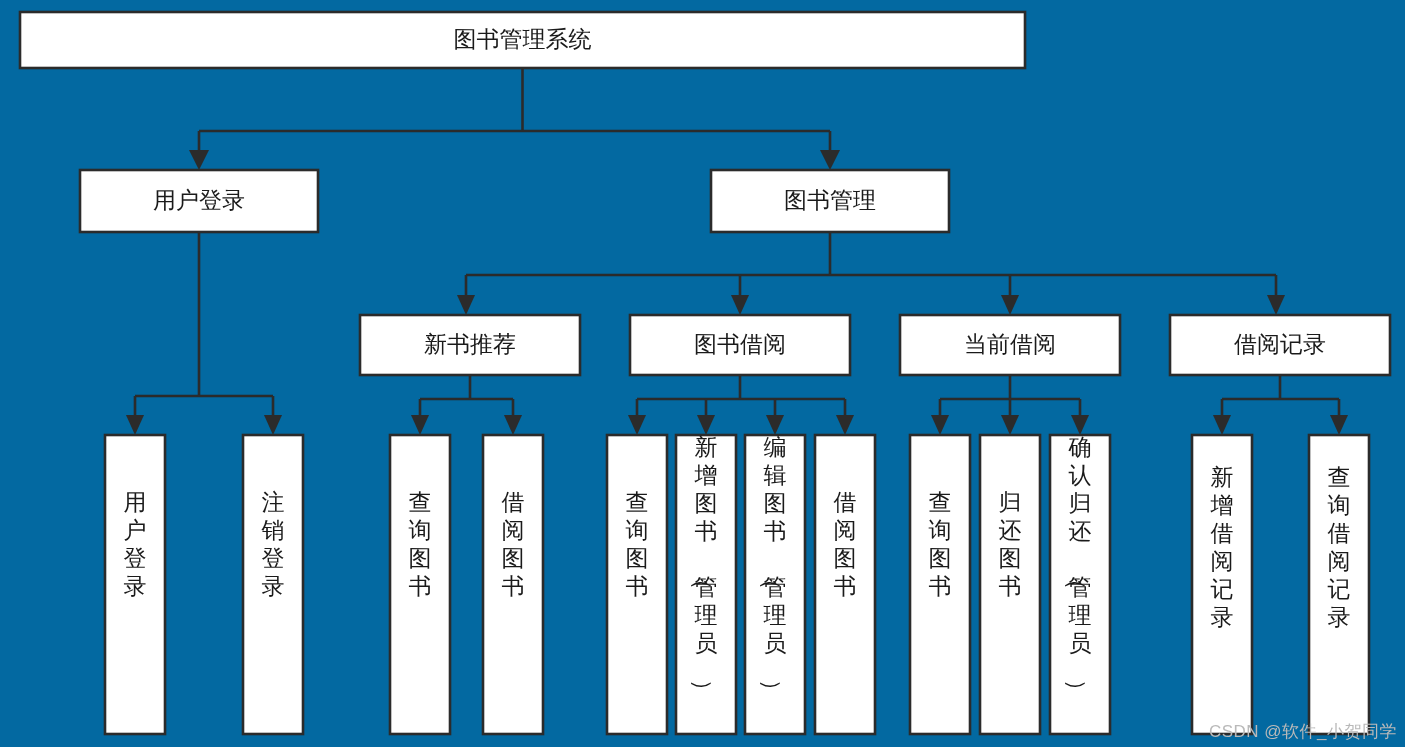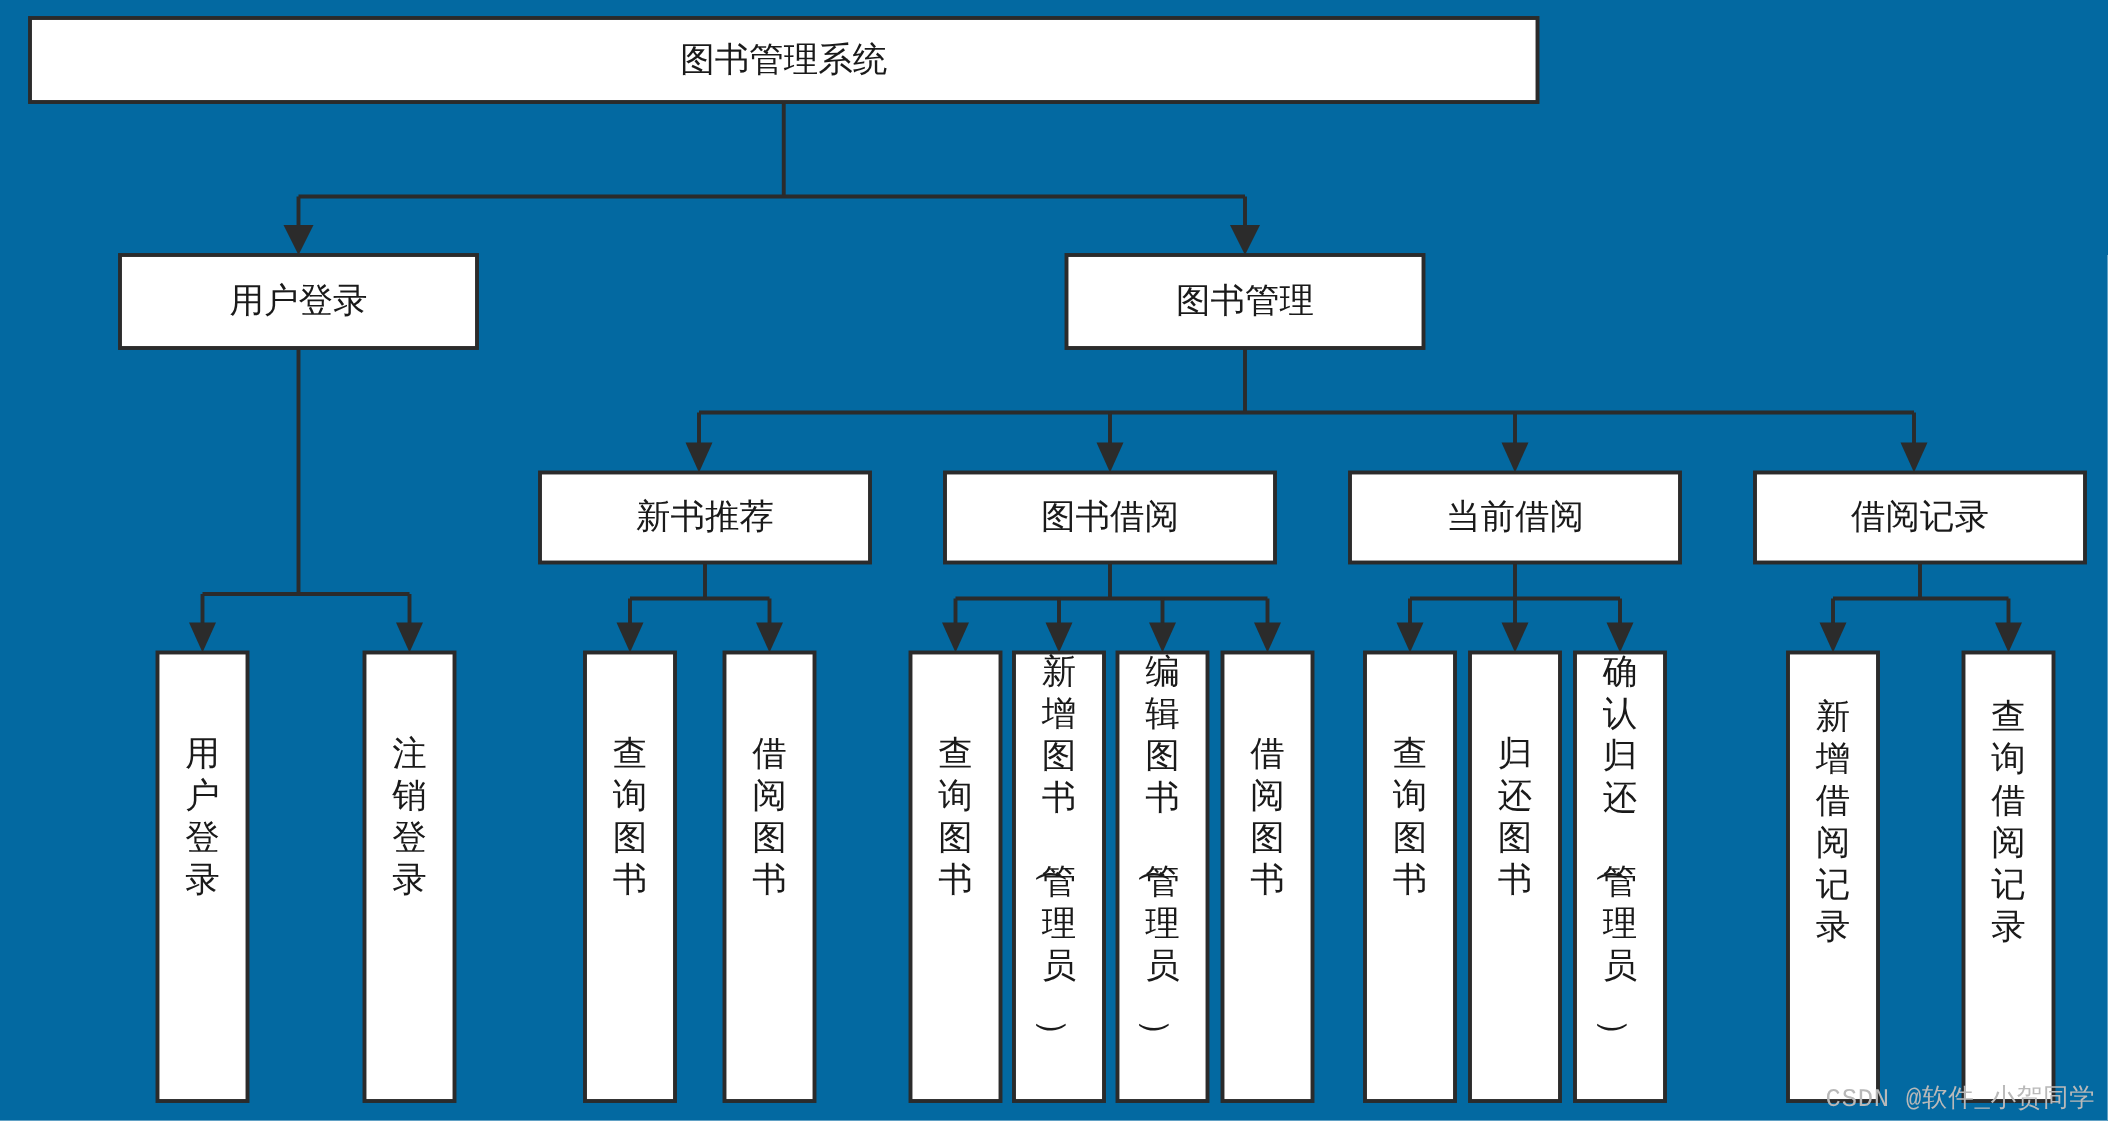--- a/index.html
+++ b/index.html
@@ -52,21 +52,21 @@
   .node-label-v {
     font-family: "Liberation Sans", "DejaVu Sans", sans-serif;
     font-size: 23px;
     fill: #1a1a1a;
     text-anchor: middle;
   }
   .watermark-text {
     position: absolute;
     right: 8px;
     bottom: 4px;
-    font-family: Liberation Mono, monospace;
+    font-family: Liberation Sans, sans-serif;
     font-size: 17px;
     color: #b9b9b9;
     white-space: nowrap;
     letter-spacing: 0.5px;
   }
 </style>
 </head>
 <body>
 
 <div id="diagram-root">

